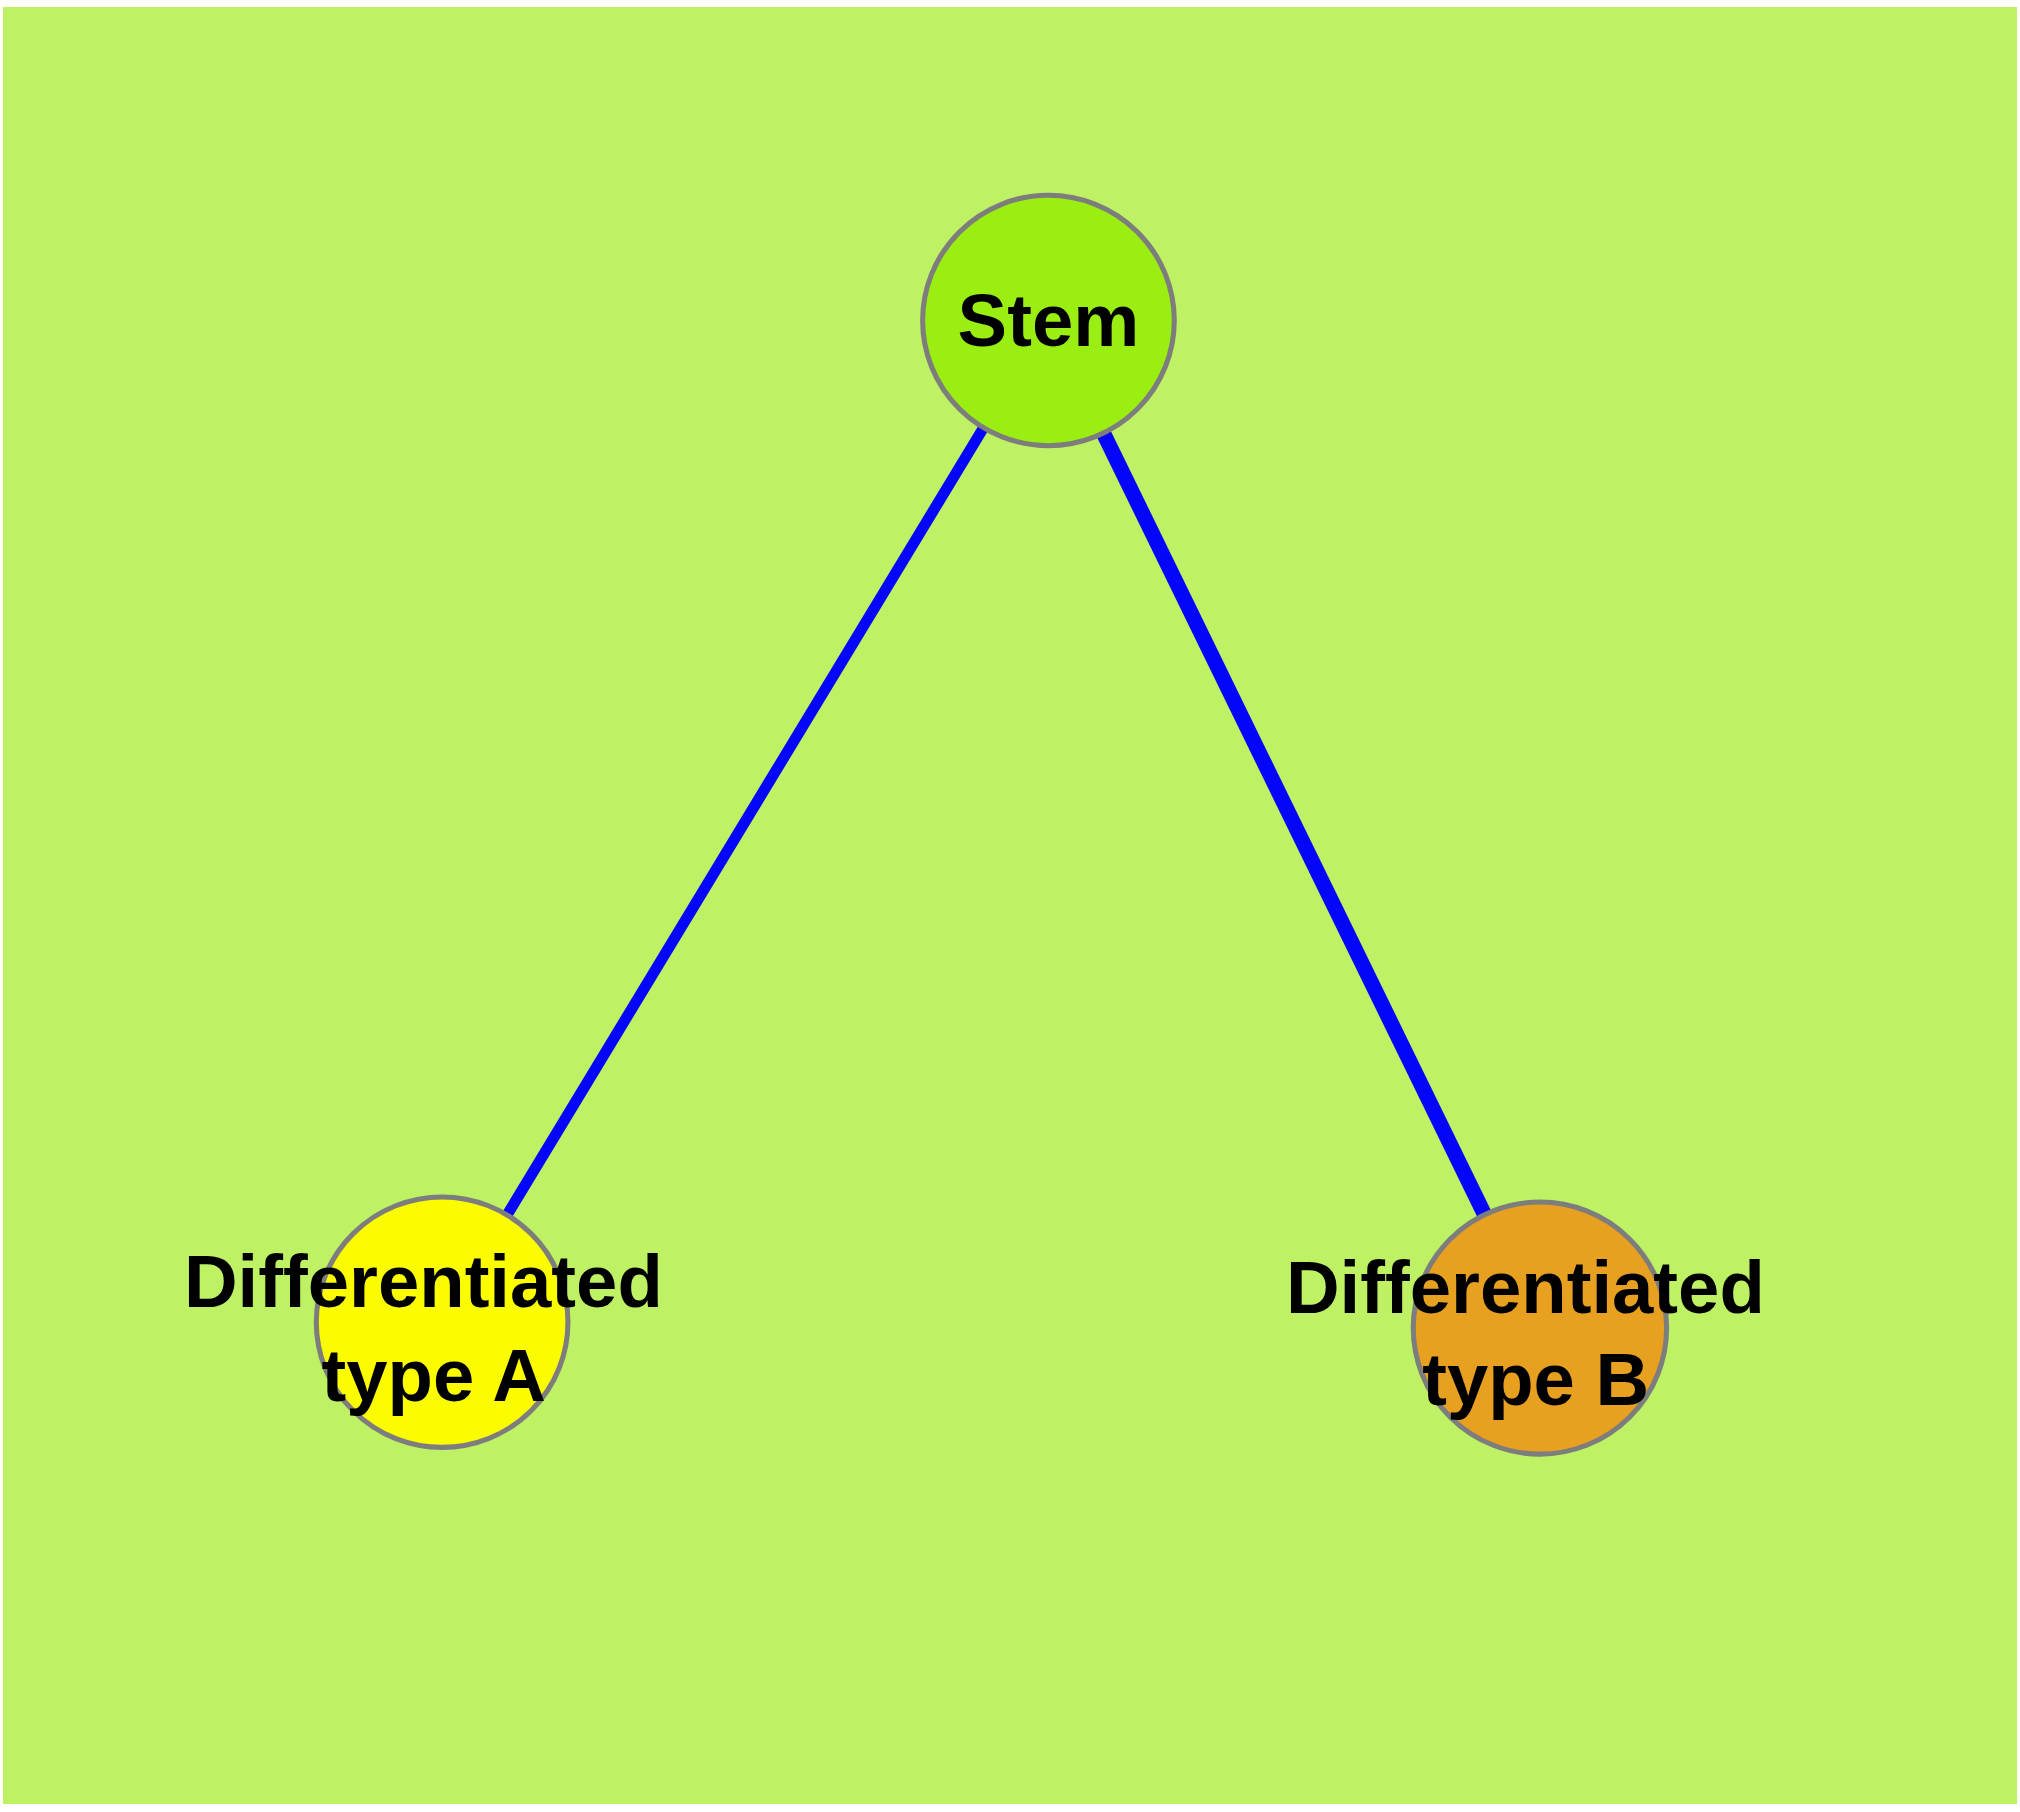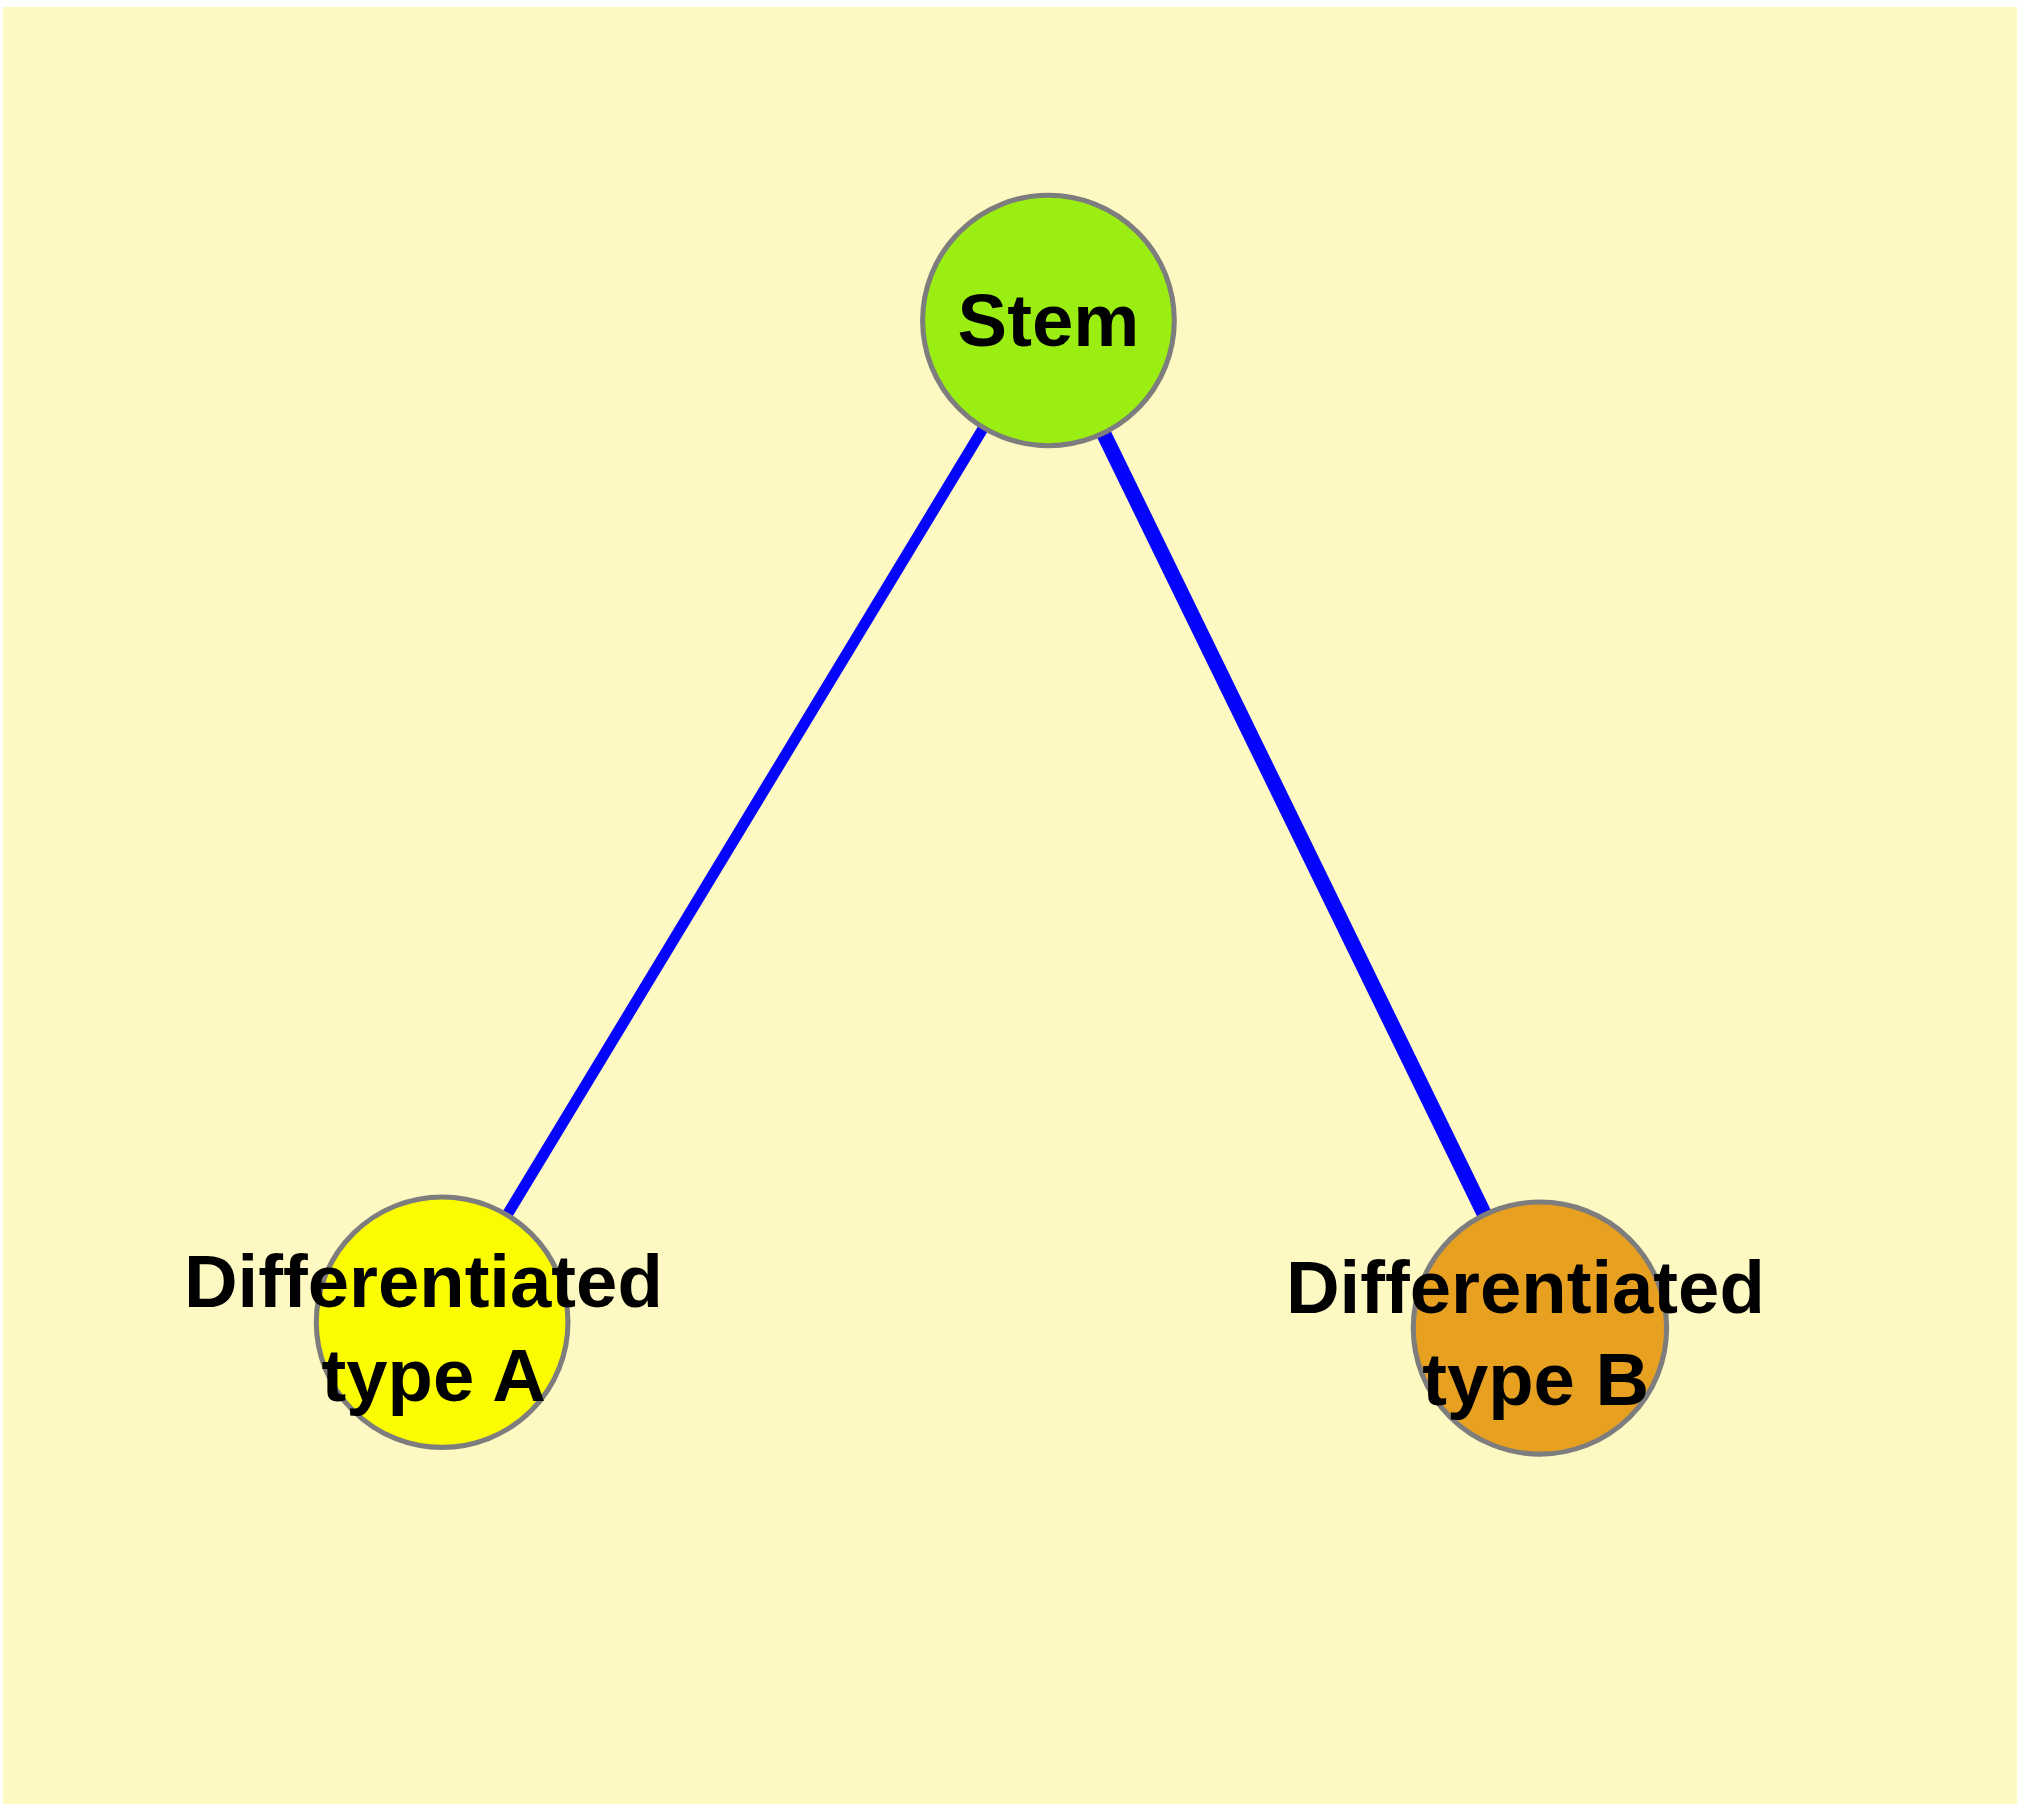--- a/index.html
+++ b/index.html
@@ -26,21 +26,21 @@
   }
   .node-label {
     font-family: "Liberation Sans", sans-serif;
     font-weight: bold;
     font-size: 88px;
   }
 </style>
 </head>
 <body>
 
-<div class="plot-area" style="background:#fef9c3;">
+<div class="plot-area" style="background:#bef264;">
 
   <svg class="graph-svg" viewBox="0 0 2384 2138" preserveAspectRatio="none" xmlns="http://www.w3.org/2000/svg">
 
     <line x1="1238" y1="373" x2="520" y2="1565" stroke="#0505FC" stroke-width="13"></line>
 
     <line x1="1238" y1="373" x2="1820" y2="1572" stroke="#0505FC" stroke-width="18"></line>
 
     <g>
       <circle cx="1238" cy="373" r="149" fill="#9AEE11" stroke="#7D7D7D" stroke-width="6"></circle>
       <text class="node-label" x="1238" y="404" text-anchor="middle" fill="#000000">Stem</text>

